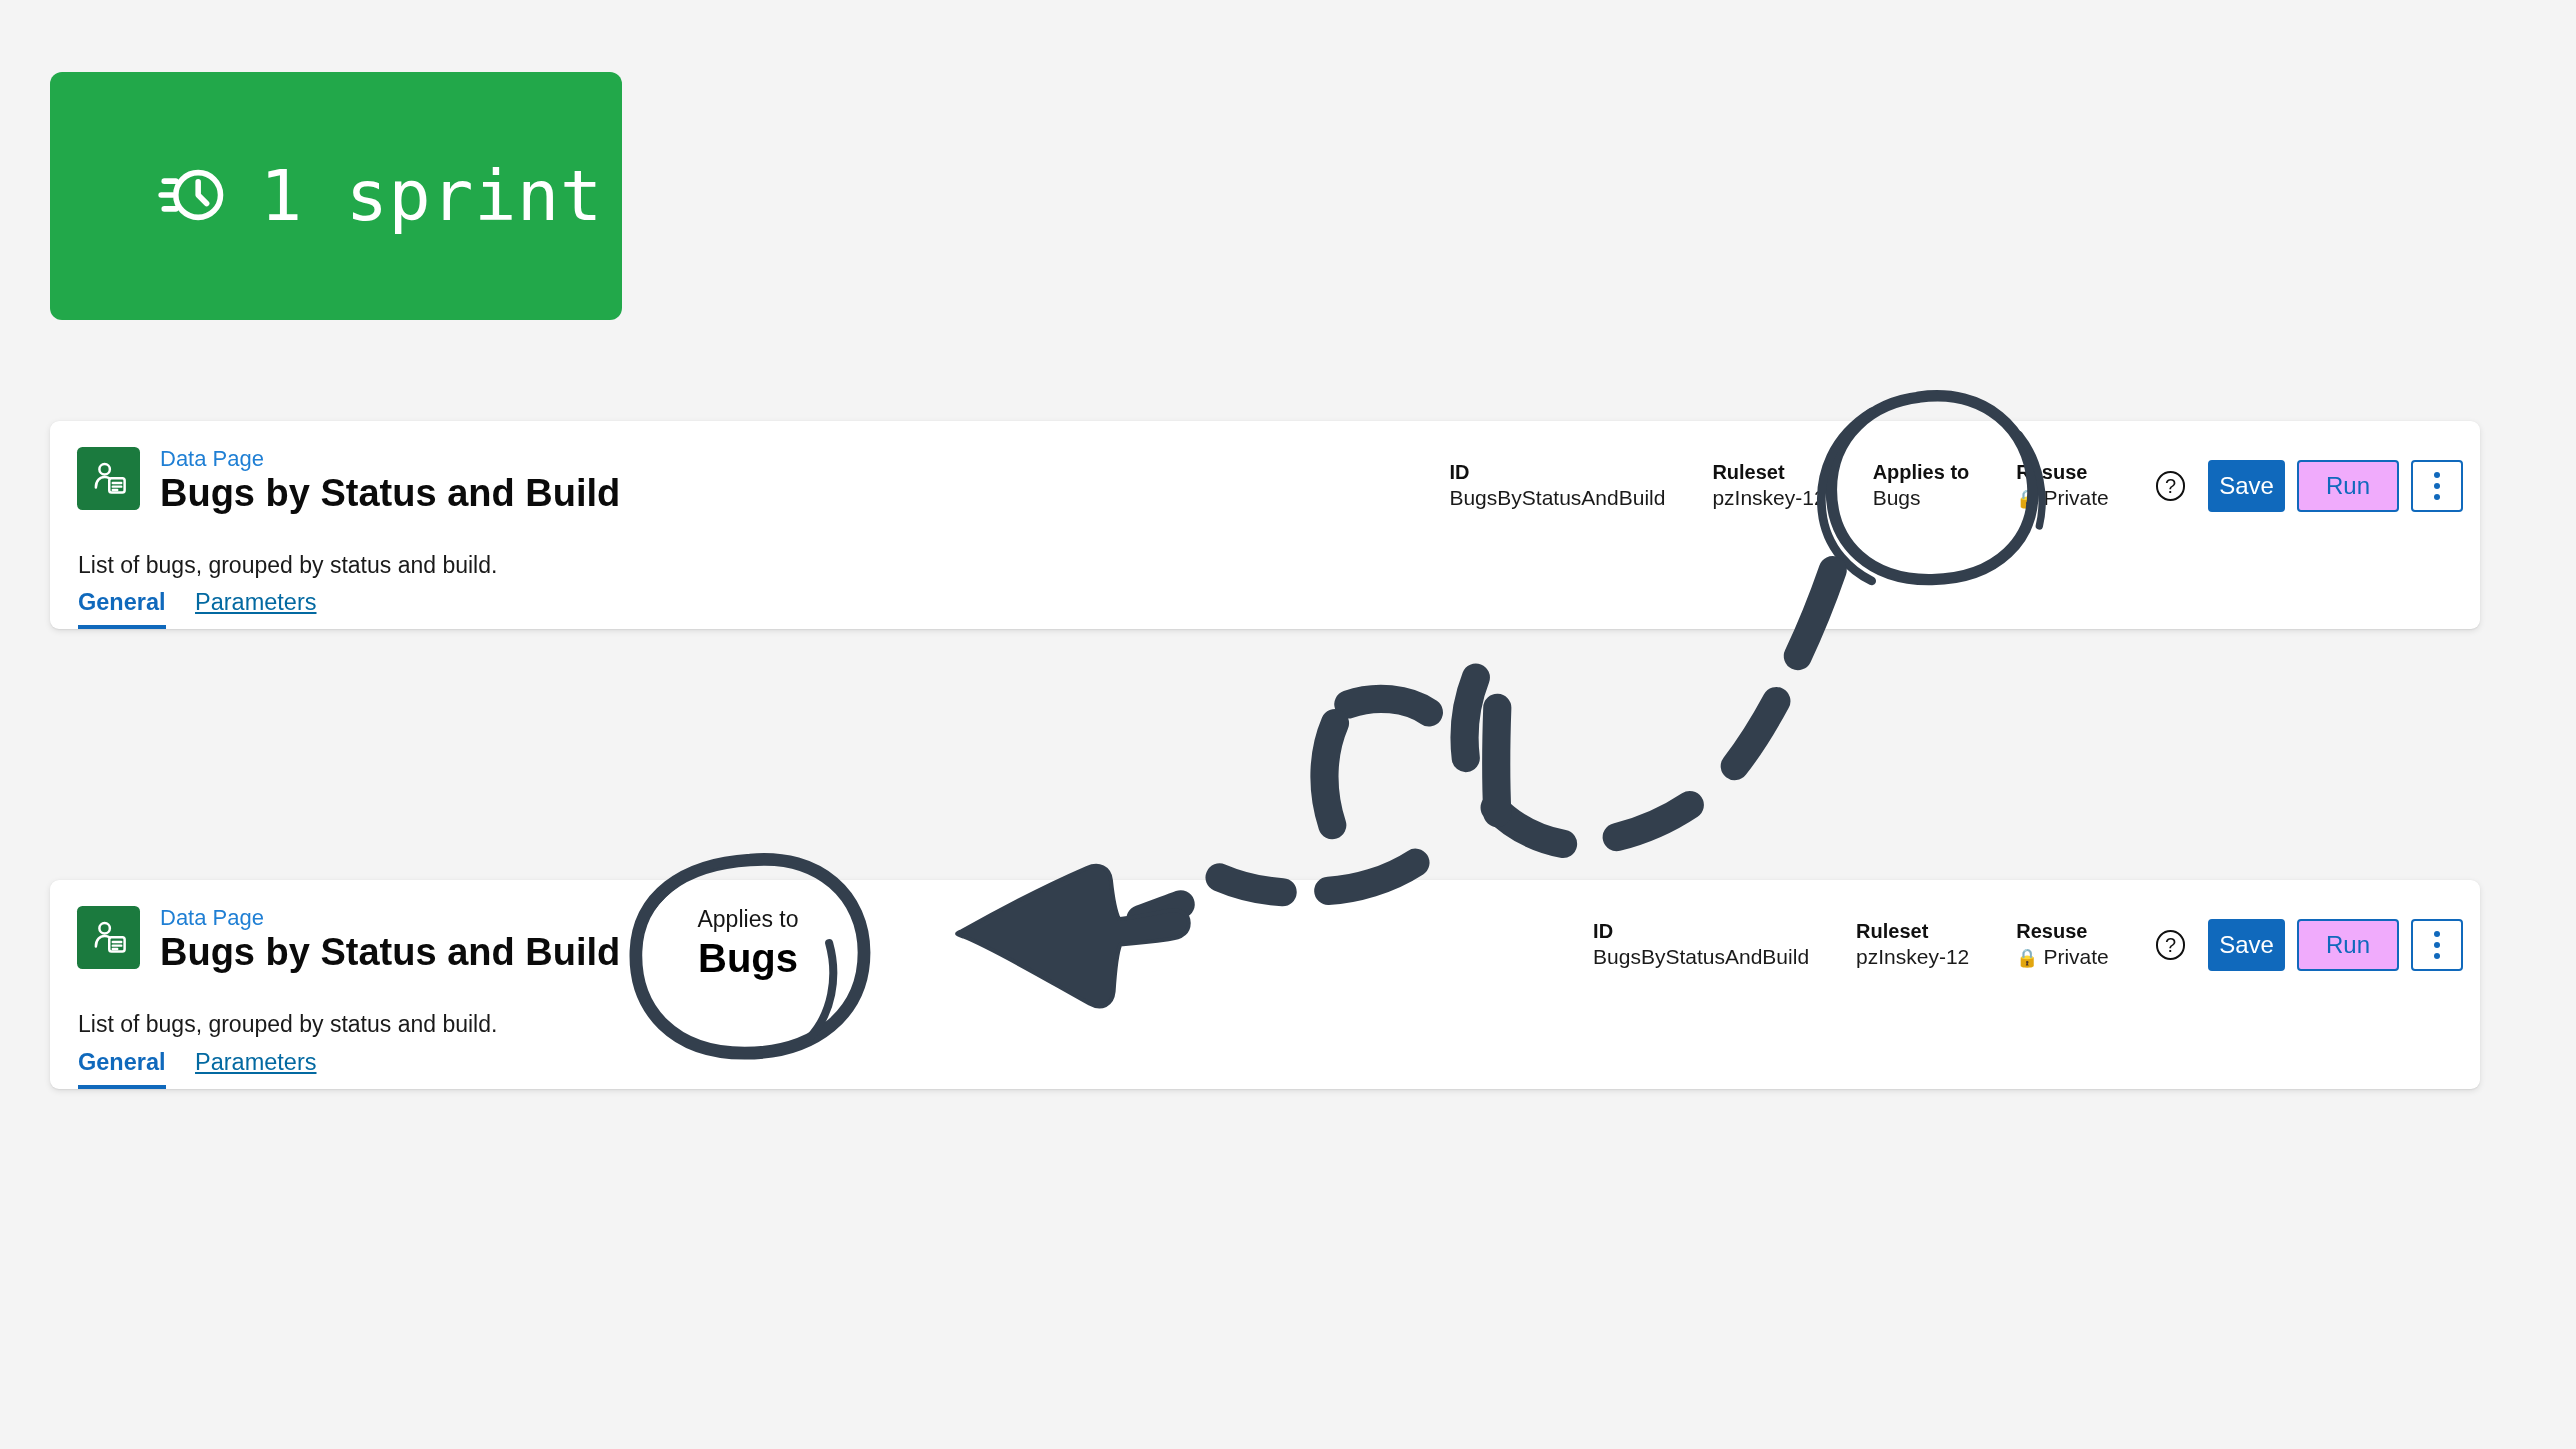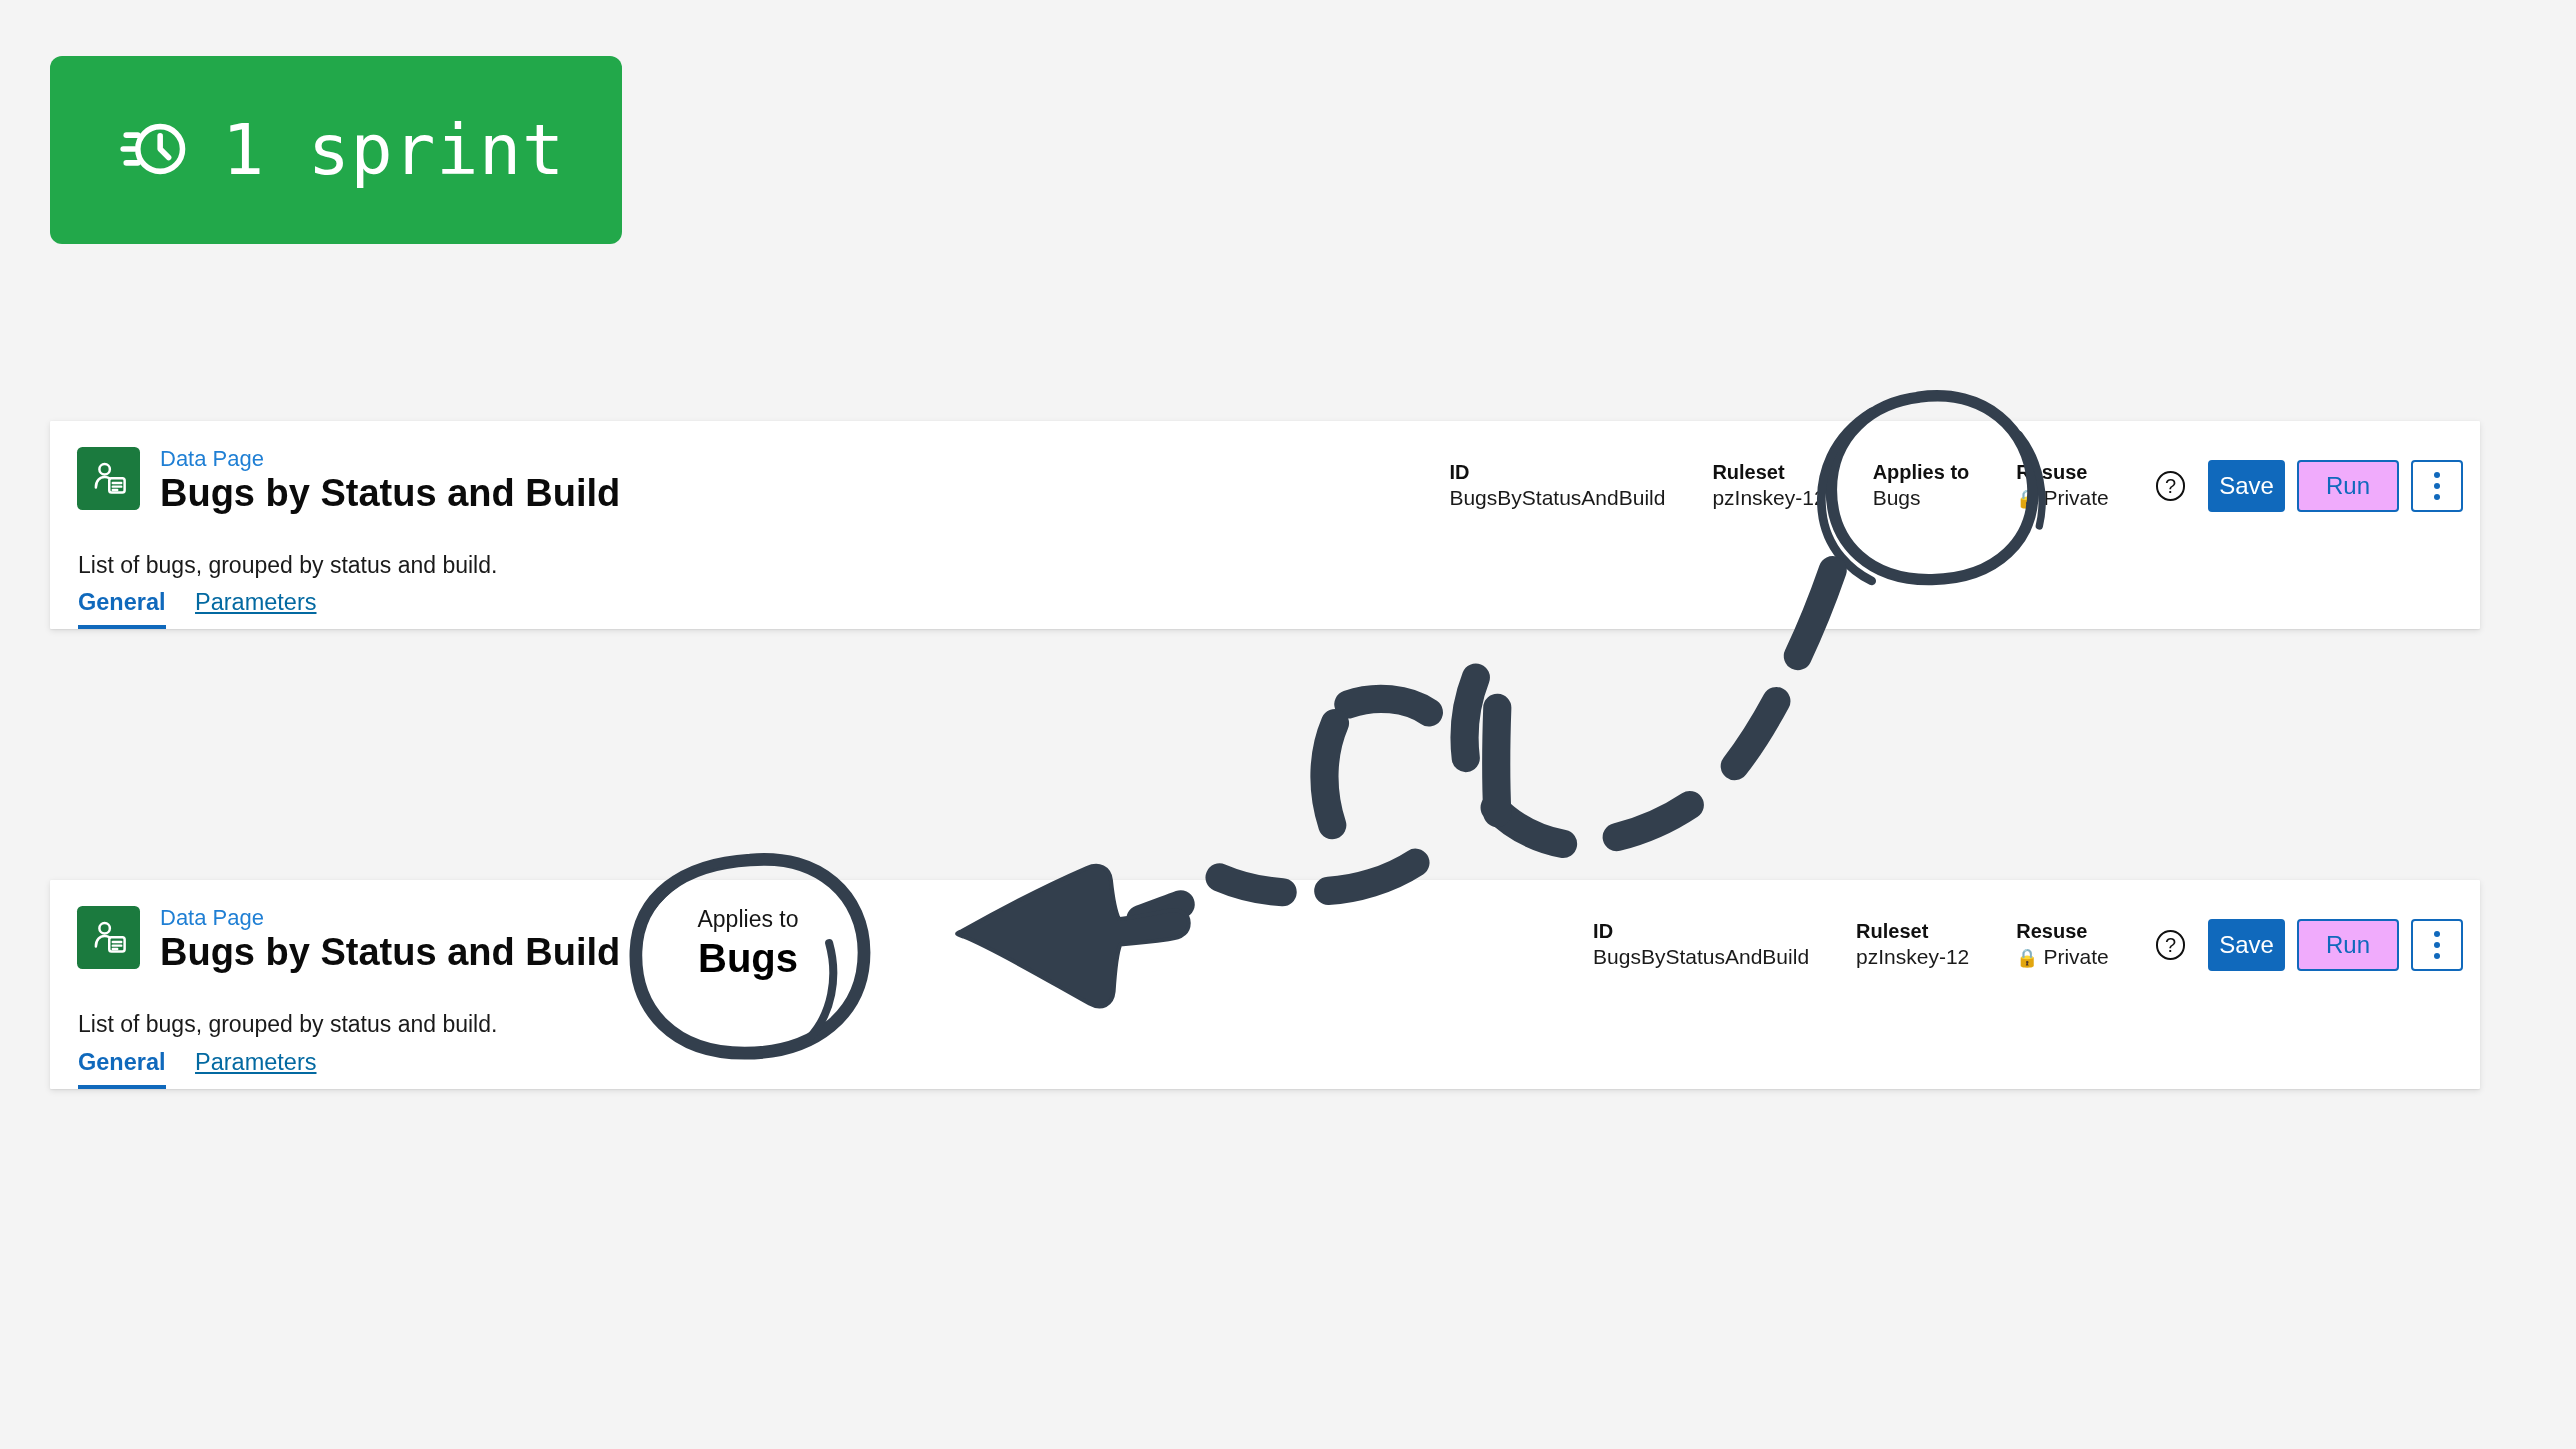--- a/index.html
+++ b/index.html
@@ -10,46 +10,46 @@
     width: 2576px; height: 1449px;
     position: relative;
     overflow: hidden;
     font-family: "Liberation Sans", sans-serif;
     -webkit-font-smoothing: antialiased;
   }
 
   
   .sprint-badge {
     position: absolute;
-    left: 50px; top: 56px;
-    width: 572px; height: 188px;
+    left: 50px; top: 72px;
+    width: 572px; height: 248px;
     background: #22a84a;
     border-radius: 12px;
     display: flex;
     align-items: center;
     box-sizing: border-box;
-    padding-left: 67px;
+    padding-left: 105px;
   }
   .sprint-badge .speed-clock { flex: 0 0 auto; display:block; }
   .sprint-badge .sprint-label {
     color: #ffffff;
     font-family: "DejaVu Sans Mono", "Liberation Mono", monospace;
     font-size: 70px;
     font-weight: 400;
     letter-spacing: 0.7px;
     margin-left: 31px;
     white-space: nowrap;
     line-height: 1;
   }
 
   
   .card {
     position: absolute;
     background: #ffffff;
-    border-radius: 1px;
+    border-radius: 9px;
     box-shadow: 0 2px 6.7px rgba(0,0,0,0.10), 0 0.7px 1.3px rgba(0,0,0,0.06);
     overflow: hidden;
   }
   #card-1 { left: 50px; top: 421px;  width: 2430px; height: 208px; }
   #card-2 { left: 50px; top: 880px; width: 2430px; height: 209px; }
 
   .card-inner {
     position: relative;
     width: 100%; height: 100%;
   }

